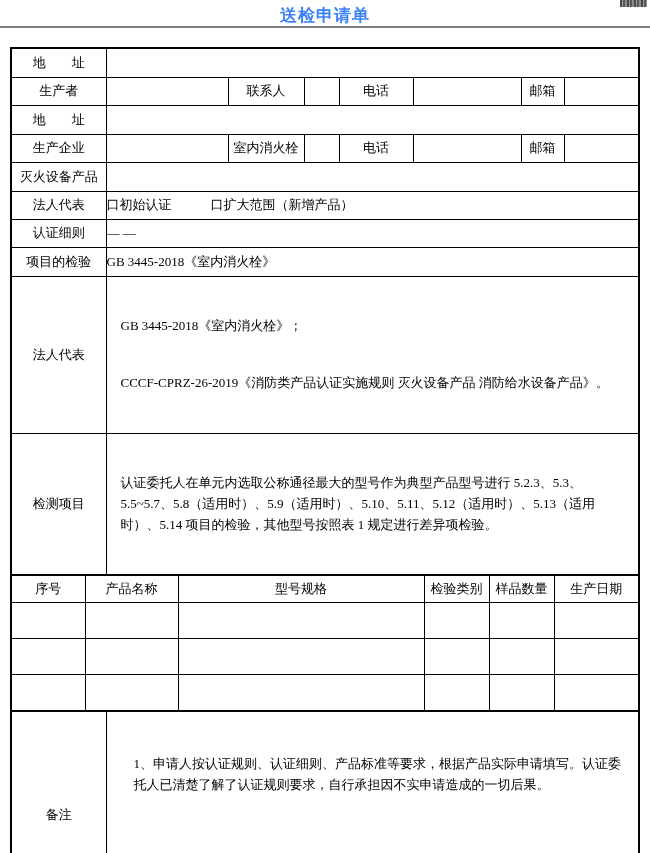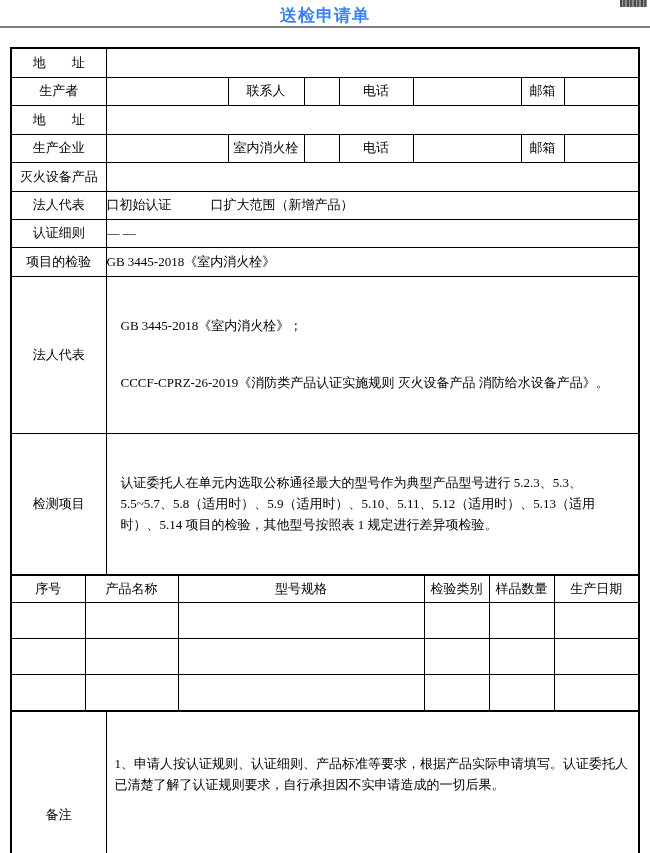--- a/index.html
+++ b/index.html
@@ -57,21 +57,21 @@
   td.val-left{text-align:left;padding:3px 14px;}
   tr.h28{height:28px;}
   tr.h29{height:29px;margin-top:20px;}
   tr.h57{height:57px;}
   tr.h96{height:96px;}
   tr.h36{height:36px;}
   tr.h209{height:209px;}
   .basis-line{line-height:1.75;}
   .items-par{line-height:1.62;}
   .remark-cell{vertical-align:top;padding:6px 8px 0 8px;}
-  .remark-item{line-height:1.62;}
+  .remark-item{line-height:1.62;margin-left:19px;}
 </style>
 </head>
 <body>
 
 <div class="page">
 
   <div class="doc-title">送检申请单</div>
   <div class="title-rule"></div>
   <div class="corner-watermark"></div>
 

